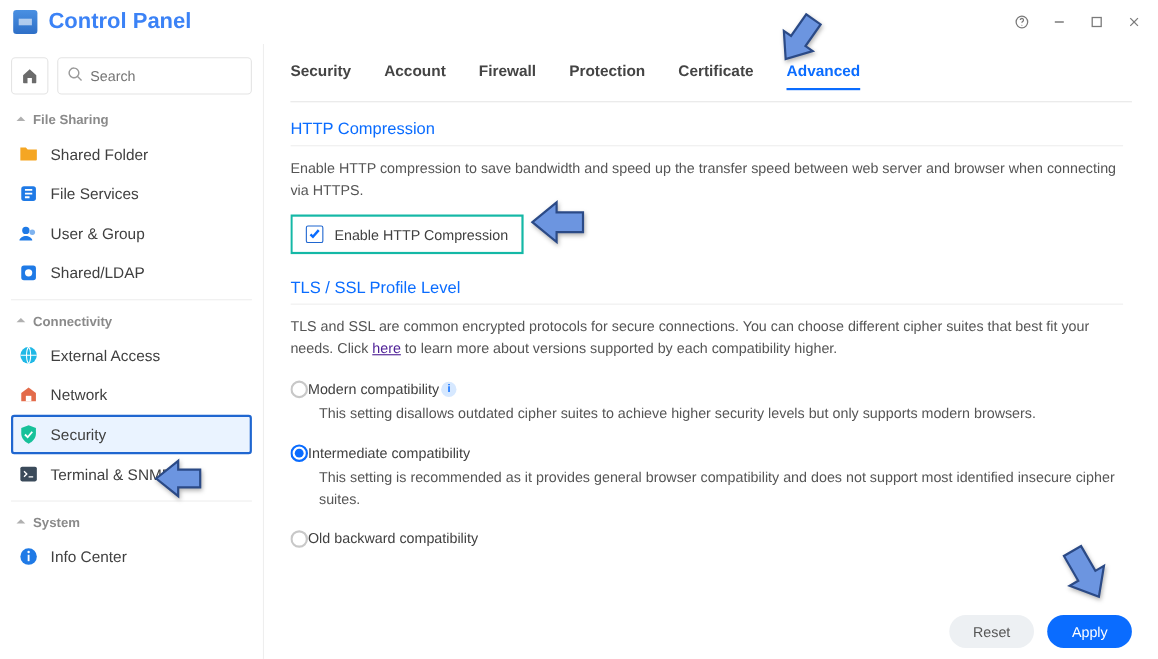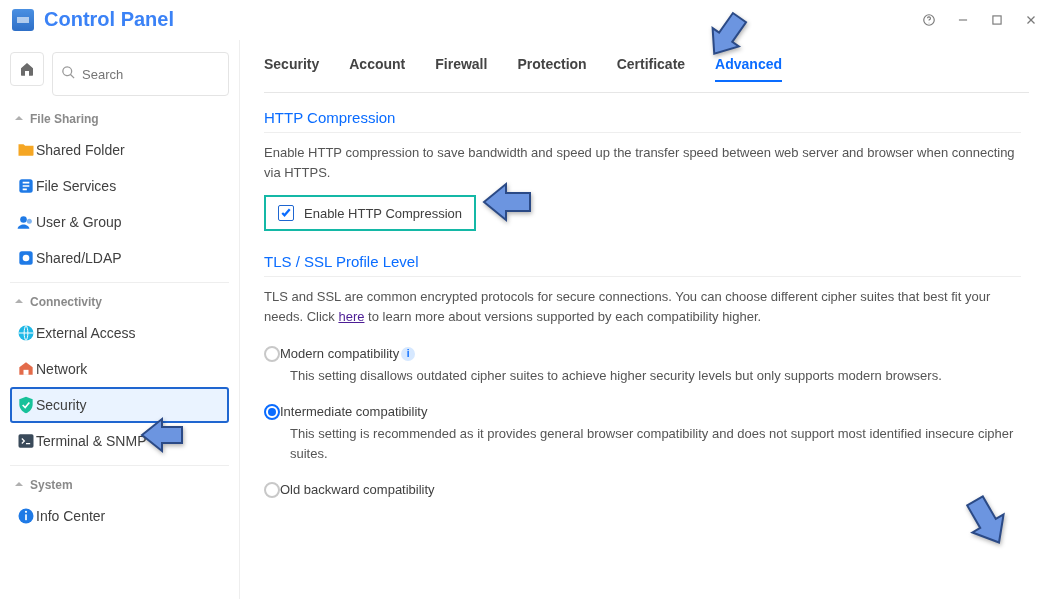--- a/index.html
+++ b/index.html
@@ -12,28 +12,28 @@
 .titlebar .spacer { flex: 1; }
 .winbtn { width: 20px; height: 20px; margin-left: 14px; color:#7a7a7a; display:flex; align-items:center; justify-content:center; cursor:pointer; }
 .winbtn svg { width:14px; height:14px; stroke:#7a7a7a; stroke-width:2; fill:none; }
 
 .body { display: flex; height: 559px; }
 
 .sidebar { width: 240px; border-right: 1px solid #eee; padding: 12px 10px 0 10px; }
 .toprow { display:flex; gap:8px; margin-bottom:10px; }
 .home { width:34px; height:34px; border:1px solid #e4e4e4; border-radius:4px; display:flex; align-items:center; justify-content:center; cursor:pointer; }
 .home svg { width:16px; height:16px; fill:#6b6b6b; }
-.search { flex:1; height:44px; border:1px solid #e4e4e4; border-radius:4px; display:flex; align-items:center; padding:0 8px; }
+.search { flex:1; height:34px; border:1px solid #e4e4e4; border-radius:4px; display:flex; align-items:center; padding:0 8px; }
 .search svg { width:15px; height:15px; fill:#9a9a9a; margin-right:6px; }
 .search input { border:none; outline:none; width:100%; font-size:13px; background:transparent; }
 
 .section { margin-top: 6px; }
 .section-hd { display:flex; align-items:center; gap:6px; color:#8a8a8a; font-size:12px; font-weight:600; padding:6px 4px; cursor:pointer; }
 .section-hd svg { width:10px; height:10px; fill:#b0b0b0; }
-.item { display:flex; align-items:center; padding:8px 6px; border-radius:3px; cursor:pointer; color:#404040; font-size:14px;text-align:center; }
+.item { display:flex; align-items:center; gap:10px; padding:8px 6px; border-radius:3px; cursor:pointer; color:#404040; font-size:14px;text-align:center; }
 .item .icon { width:20px; height:20px; display:flex; align-items:center; justify-content:center; border-radius:3px; }
 .item.selected { background:#eaf3ff; border:2px solid #1f66d0; padding:6px 4px; }
 .divider { height:1px; background:#eee; margin:6px 0; }
 
 .main { flex:1; position:relative; padding: 0 24px; }
 .tabs { display:flex; gap:30px; padding:16px 0 10px 0; border-bottom:1px solid #e6e6e6; font-size:14px; font-weight:600; }
 .tab { color:#444; cursor:pointer; padding-bottom:8px; }
 .tab.active { color:#0a6cff; border-bottom:2px solid #0a6cff; }
 
 .content { padding: 16px 8px 0 0; height:430px; overflow:auto; }
@@ -269,20 +269,24 @@
         </div>
         <div class="radio-item">
           <div class="radio-line">
             <span class="radio"></span>
             <span>Old backward compatibility</span>
           </div>
         </div>
       </div>
     </div>
 
+    <div class="footer">
+      <div class="btn btn-secondary">Reset</div>
+      <div class="btn btn-primary">Apply</div>
+    </div>
   </div>
 </div>
 
 <div class="callout" style="left:700px; top:6px;"><svg width="56" height="56" viewBox="0 0 56 56">
       <g transform="rotate(215 28 28)">
         <path d="M28 4 L44 24 L36 24 L36 48 L20 48 L20 24 L12 24 Z" fill="#6c95e0" stroke="#2b4a86" stroke-width="2"></path>
       </g>
     </svg></div>
 <div class="callout" style="left:480px; top:174px;"><svg width="70" height="56" viewBox="0 0 70 56">
       <g transform="rotate(-90 28 28)">

